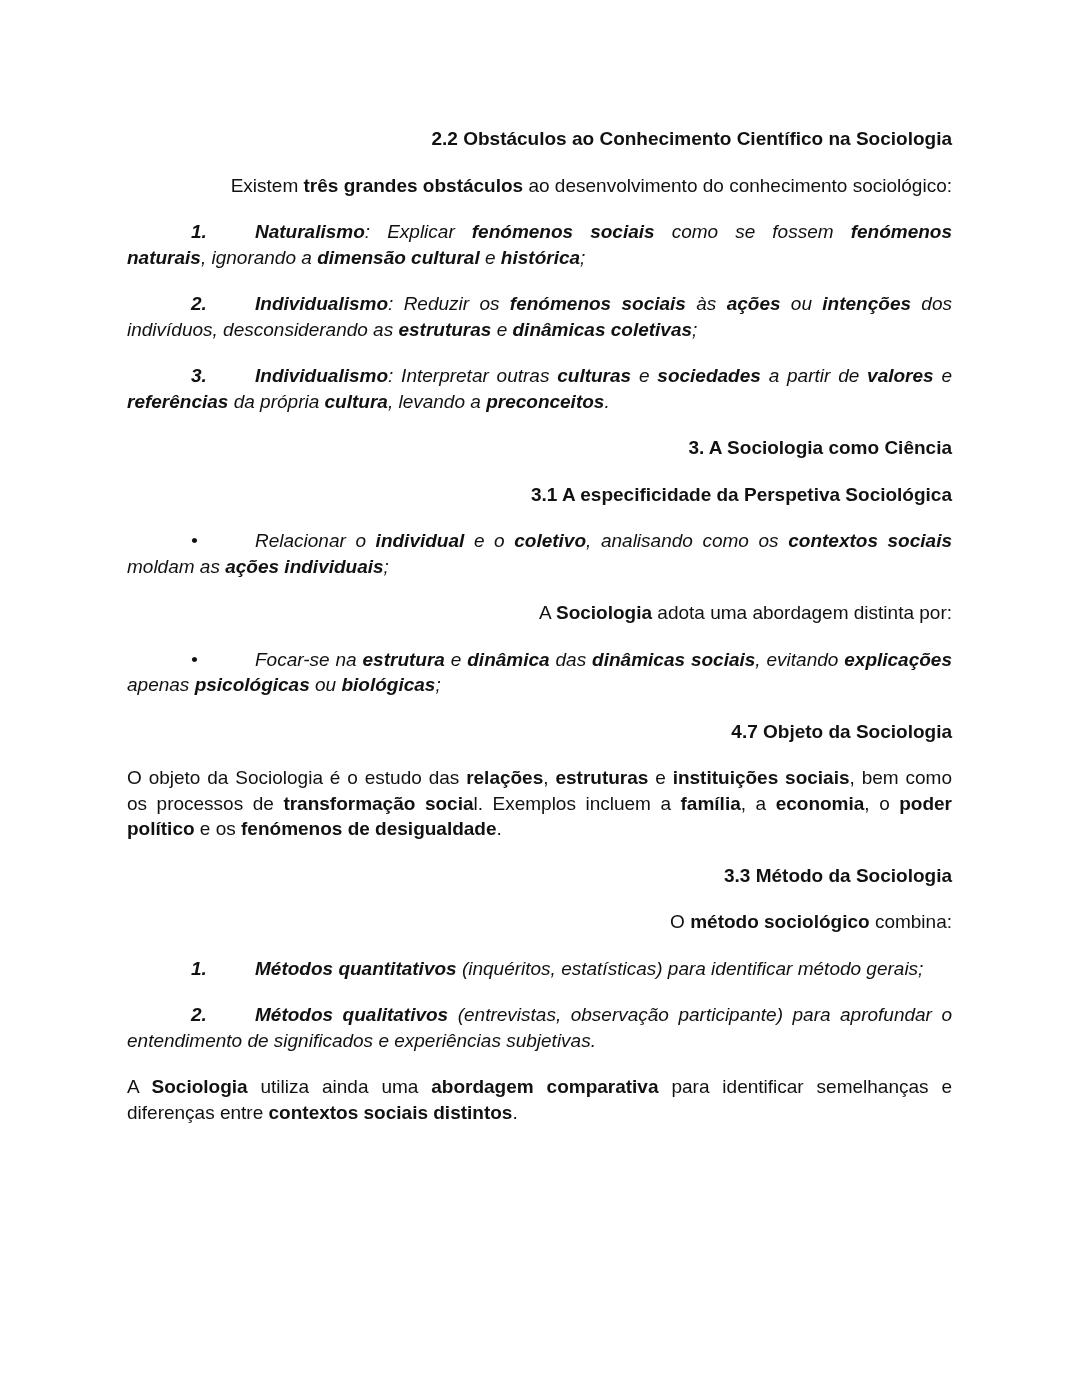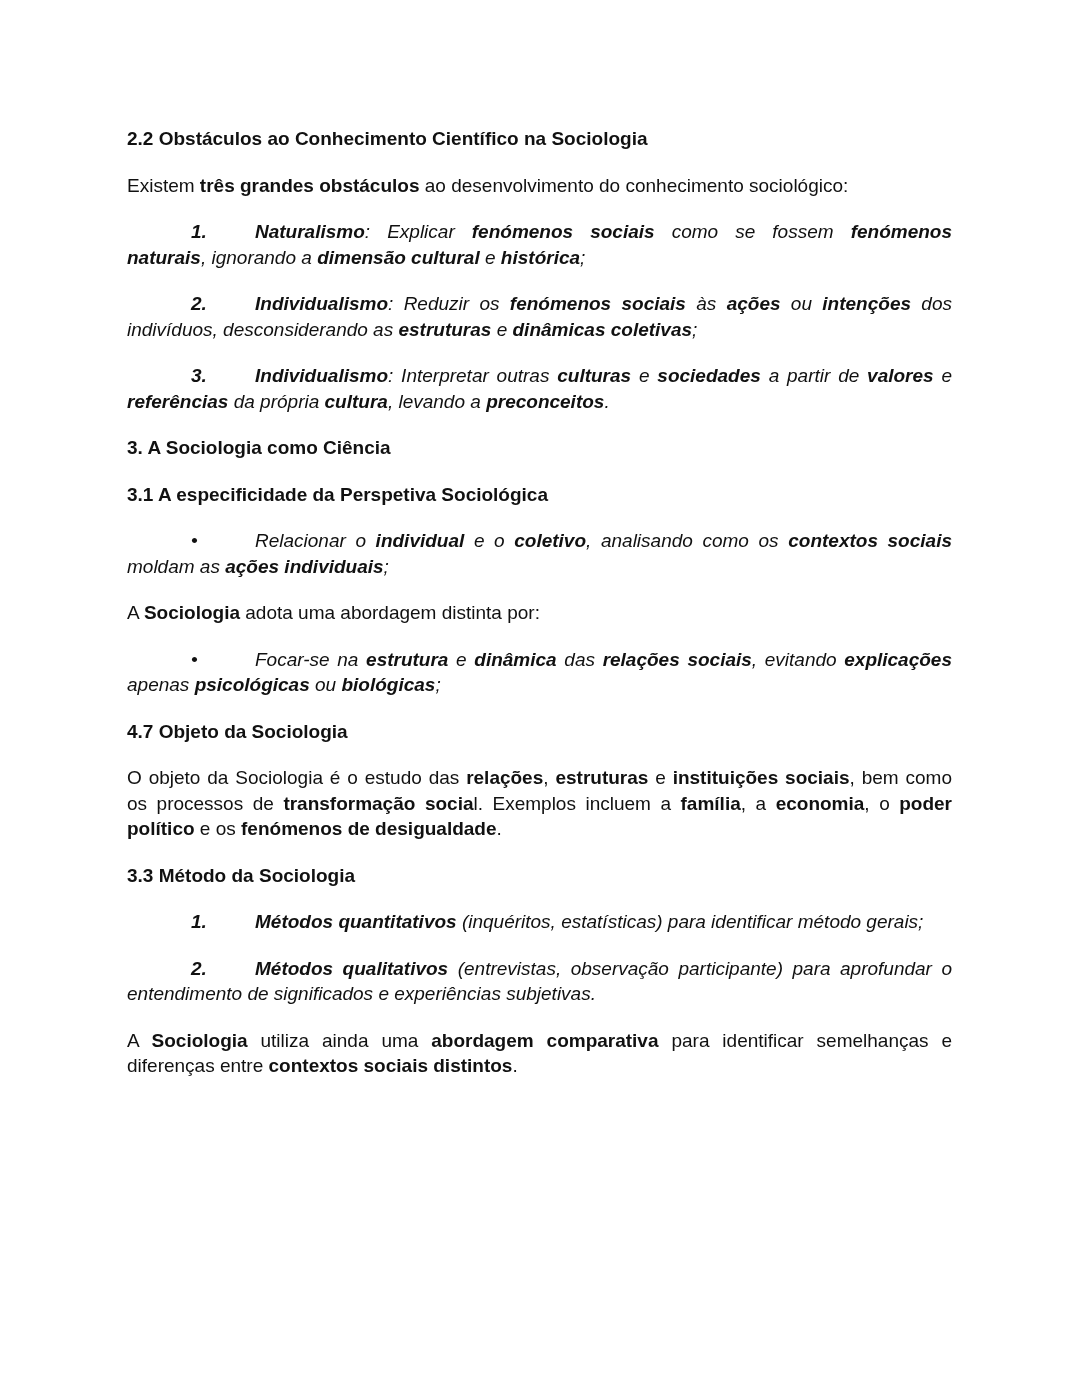--- a/index.html
+++ b/index.html
@@ -4,41 +4,42 @@
 <style>
   html, body { margin: 0; padding: 0; background: #ffffff; }
   body {
     width: 1080px; height: 1397px; position: relative; overflow: hidden;
     font-family: "Liberation Sans", sans-serif; color: #111111;
   }
   .page {
     position: absolute; left: 127px; top: 126px; width: 825px;
     font-size: 19px; line-height: 25.5px;
   }
-  .block { margin: 0 0 21px 0; text-align: left; }
+  .block { margin: 0 0 21px 0; text-align: right; }
   .heading { font-weight: bold; }
   .para.justify, .item { text-align: justify; }
   .item { text-indent: 64px; font-style: italic; }
   .item .marker { display: inline-block; width: 64px; text-indent: 0; font-weight: bold; }
   .item.bullet .marker { font-weight: normal; }
   b { font-weight: bold; }
 </style>
 </head>
 <body>
 
 <div class="page" id="page">
     <p class="block heading"><b>2.2 Obstáculos ao Conhecimento Científico na Sociologia</b></p>
     <p class="block para"><span>Existem </span><b>três grandes obstáculos</b><span> ao desenvolvimento do conhecimento sociológico:</span></p>
     <p class="block item"><span class="marker">1.</span><b>Naturalismo</b><span>: Explicar </span><b>fenómenos sociais</b><span> como se fossem </span><b>fenómenos naturais</b><span>, ignorando a </span><b>dimensão cultural</b><span> e </span><b>histórica</b><span>;</span></p>
     <p class="block item"><span class="marker">2.</span><b>Individualismo</b><span>: Reduzir os </span><b>fenómenos sociais</b><span> às </span><b>ações</b><span> ou </span><b>intenções</b><span> dos indivíduos, desconsiderando as </span><b>estruturas</b><span> e </span><b>dinâmicas coletivas</b><span>;</span></p>
     <p class="block item"><span class="marker">3.</span><b>Individualismo</b><span>: Interpretar outras </span><b>culturas</b><span> e </span><b>sociedades</b><span> a partir de </span><b>valores</b><span> e </span><b>referências</b><span> da própria </span><b>cultura</b><span>, levando a </span><b>preconceitos</b><span>.</span></p>
     <p class="block heading"><b>3. A Sociologia como Ciência</b></p>
     <p class="block heading"><b>3.1 A especificidade da Perspetiva Sociológica</b></p>
     <p class="block item bullet"><span class="marker">•</span><span>Relacionar o </span><b>individual</b><span> e o </span><b>coletivo</b><span>, analisando como os </span><b>contextos sociais</b><span> moldam as </span><b>ações individuais</b><span>;</span></p>
     <p class="block para"><span>A </span><b>Sociologia</b><span> adota uma abordagem distinta por:</span></p>
-    <p class="block item bullet"><span class="marker">•</span><span>Focar-se na </span><b>estrutura</b><span> e </span><b>dinâmica</b><span> das </span><b>relações sociais</b><span>, evitando </span><b>explicações</b><span> apenas </span><b>psicológicas</b><span> ou </span><b>biológicas</b><span>;</span></p>
+    <p class="block item bullet"><span class="marker">•</span><span>Focar-se na </span><b>estrutura</b><span> e </span><b>dinâmica</b><span> das </span><b>dinâmicas sociais</b><span>, evitando </span><b>explicações</b><span> apenas </span><b>psicológicas</b><span> ou </span><b>biológicas</b><span>;</span></p>
     <p class="block heading"><b>4.7 Objeto da Sociologia</b></p>
     <p class="block para justify"><span>O objeto da Sociologia é o estudo das </span><b>relações</b><span>, </span><b>estruturas</b><span> e </span><b>instituições sociais</b><span>, bem como os processos de </span><b>transformação socia</b><span>l. Exemplos incluem a </span><b>família</b><span>, a </span><b>economia</b><span>, o </span><b>poder político</b><span> e os </span><b>fenómenos de desigualdade</b><span>.</span></p>
     <p class="block heading"><b>3.3 Método da Sociologia</b></p>
+    <p class="block para"><span>O </span><b>método sociológico</b><span> combina:</span></p>
     <p class="block item"><span class="marker">1.</span><b>Métodos quantitativos</b><span> (inquéritos, estatísticas) para identificar método gerais;</span></p>
     <p class="block item"><span class="marker">2.</span><b>Métodos qualitativos</b><span> (entrevistas, observação participante) para aprofundar o entendimento de significados e experiências subjetivas.</span></p>
     <p class="block para justify"><span>A </span><b>Sociologia</b><span> utiliza ainda uma </span><b>abordagem comparativa</b><span> para identificar semelhanças e diferenças entre </span><b>contextos sociais distintos</b><span>.</span></p>
   </div>
 
 </body></html>

